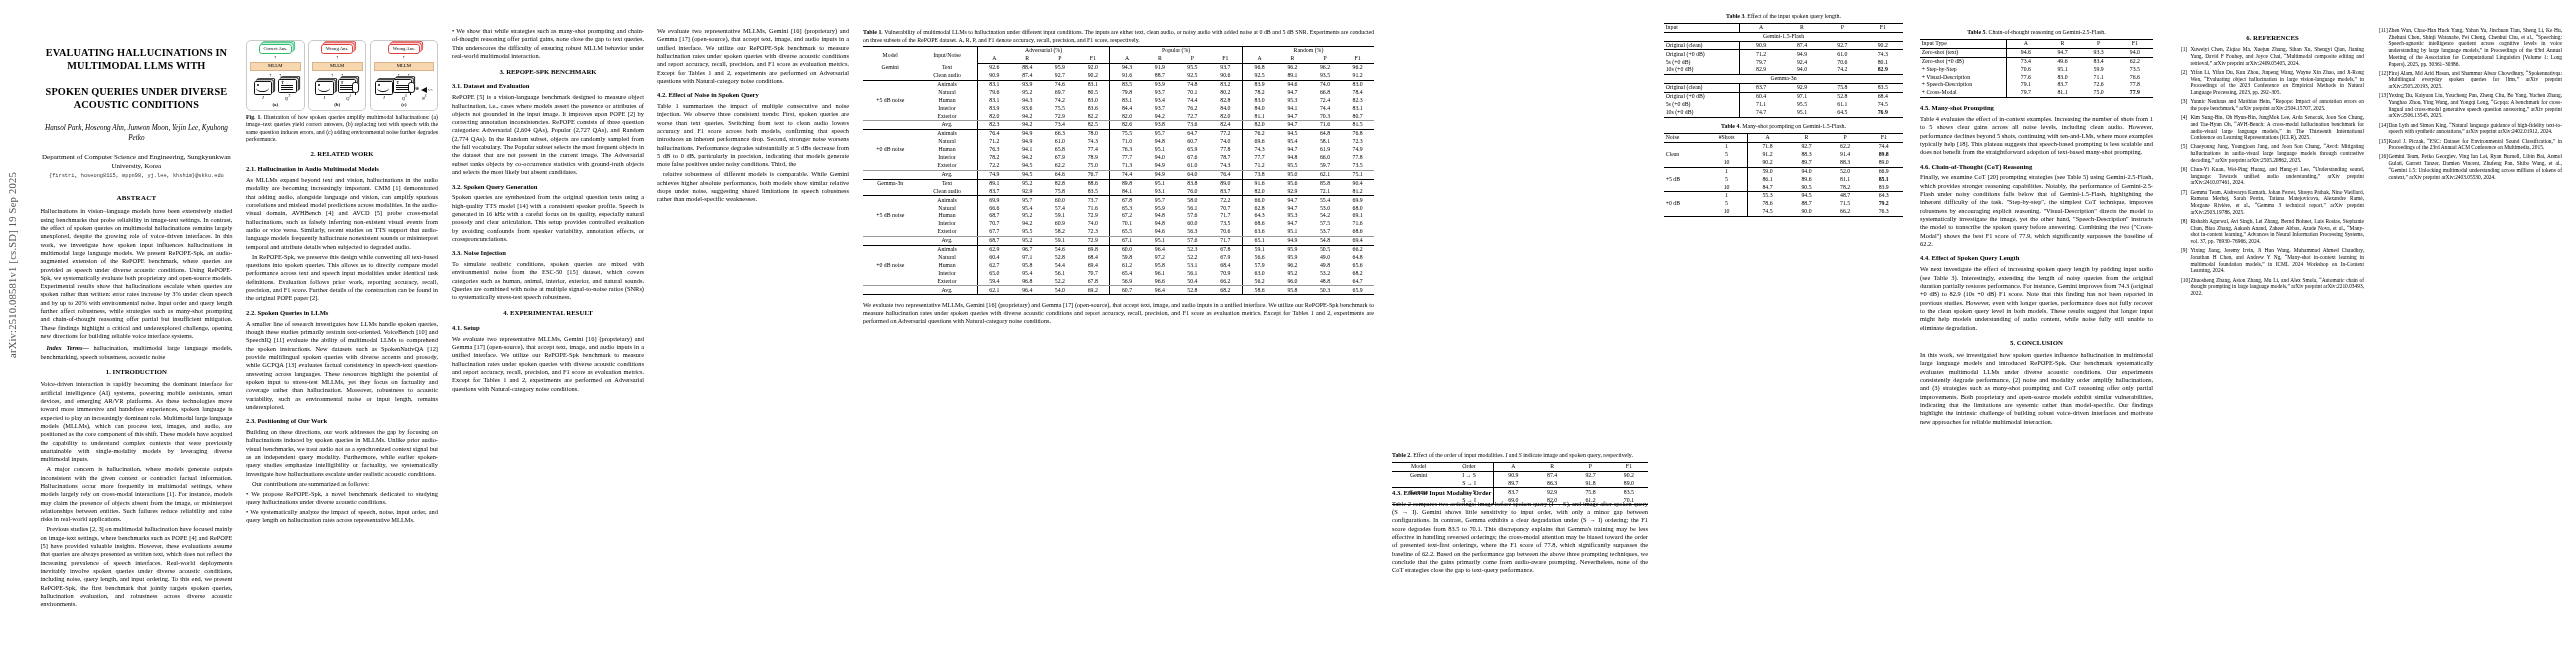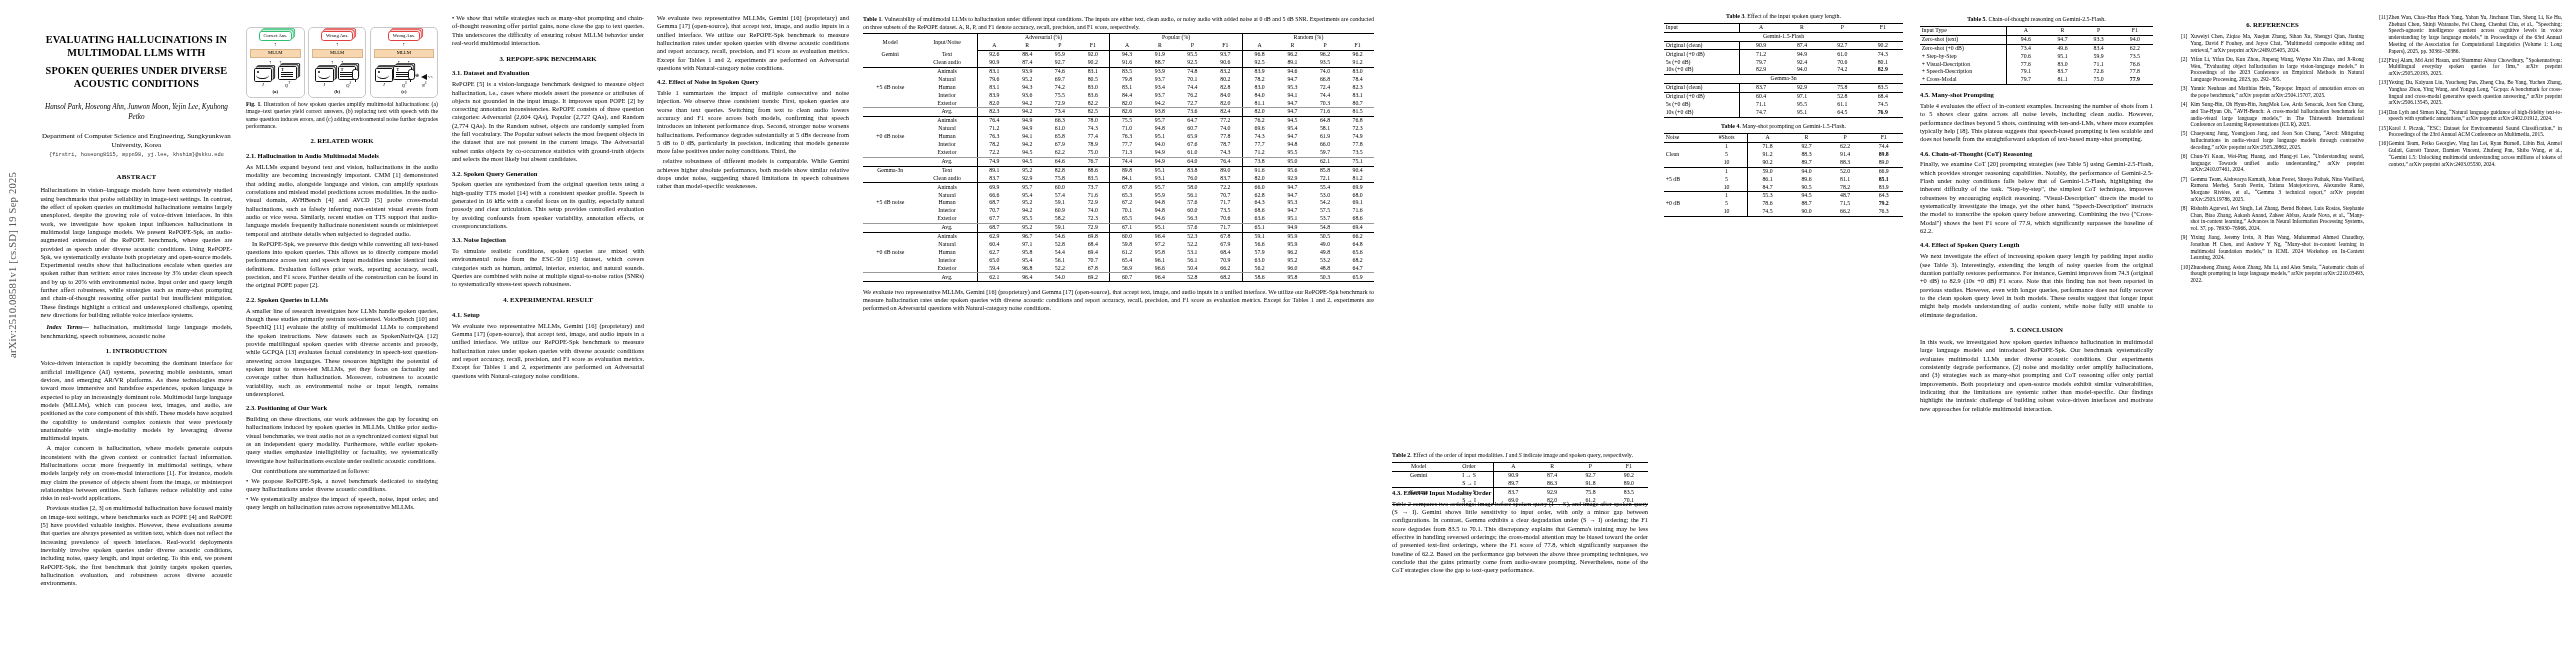--- a/index.html
+++ b/index.html
@@ -8,21 +8,21 @@
 
   .arxiv-stamp{
     position:absolute;left:-79px;top:261px;width:183px;
     transform:rotate(-90deg);transform-origin:center center;
     font-family:"Liberation Serif",serif;font-size:10.6px;color:#555;letter-spacing:0.2px;
     text-align:center;white-space:nowrap;
   }
 
   .cols{position:absolute;left:36px;top:11px;width:2518px;height:650px;}
 
-  .col{position:absolute;top:3px;font-size:6.4px;line-height:1.30;text-align:justify;}
+  .col{position:absolute;top:16px;font-size:6.4px;line-height:1.30;text-align:justify;}
   .c1{left:4.4px;width:192px;}
   .c2{left:210px;width:192px;}
   .c3{left:416px;width:192px;}
   .c4{left:621px;width:192px;}
   .c5{left:827px;width:511px;}
   .c6{left:1356px;width:511px;}
   .c7{left:1884px;width:311px;}
 
   p{margin:0 0 1.7px 0;text-indent:6.1px;}
   p.noind{text-indent:0;}
@@ -96,21 +96,21 @@
 <body>
 
 <div class="page">
 
   <div class="arxiv-stamp">arXiv:2510.08581v1  [cs.SD]  19 Sep 2025</div>
 
   <div class="cols">
 
     <div class="col c1">
       <div class="title">EVALUATING HALLUCINATIONS IN MULTIMODAL LLMS WITH</div>
-      <div class="title" style="margin-top:6px">SPOKEN QUERIES UNDER DIVERSE ACOUSTIC CONDITIONS</div>
+      <div class="title" style="margin-top:14px">SPOKEN QUERIES UNDER DIVERSE ACOUSTIC CONDITIONS</div>
       <div class="authors">Hansol Park, Hoseong Ahn, Junwon Moon, Yejin Lee, Kyuhong Petko</div>
       <div class="affil">Department of Computer Science and Engineering, Sungkyunkwan University, Korea</div>
       <div class="emails">{firstri, hoseong8115, mppn98, yj.lee, khshim}@skku.edu</div>
 
       <div class="sec-abs">ABSTRACT</div>
       <p class="noind">Hallucinations in vision–language models have been extensively studied using benchmarks that probe reliability in image-text settings. In contrast, the effect of spoken queries on multimodal hallucinations remains largely unexplored, despite the growing role of voice-driven interfaces. In this work, we investigate how spoken input influences hallucinations in multimodal large language models. We present RePOPE-Spk, an audio-augmented extension of the RePOPE benchmark, where queries are provided as speech under diverse acoustic conditions. Using RePOPE-Spk, we systematically evaluate both proprietary and open-source models. Experimental results show that hallucinations escalate when queries are spoken rather than written: error rates increase by 3% under clean speech and by up to 20% with environmental noise. Input order and query length further affect robustness, while strategies such as many-shot prompting and chain-of-thought reasoning offer partial but insufficient mitigation. These findings highlight a critical and underexplored challenge, opening new directions for building reliable voice interface systems.</p>
       <p class="idx"><b><i>Index Terms—</i></b><span> hallucination, multimodal large language models, benchmarking, speech robustness, acoustic noise</span></p>
 
       <div class="sec center">1.  INTRODUCTION</div>
       <p class="noind">Voice-driven interaction is rapidly becoming the dominant interface for artificial intelligence (AI) systems, powering mobile assistants, smart devices, and emerging AR/VR platforms. As these technologies move toward more immersive and handsfree experiences, spoken language is expected to play an increasingly dominant role. Multimodal large language models (MLLMs), which can process text, images, and audio, are positioned as the core component of this shift. These models have acquired the capability to understand complex contexts that were previously unattainable with single-modality models by leveraging diverse multimodal inputs.</p>

